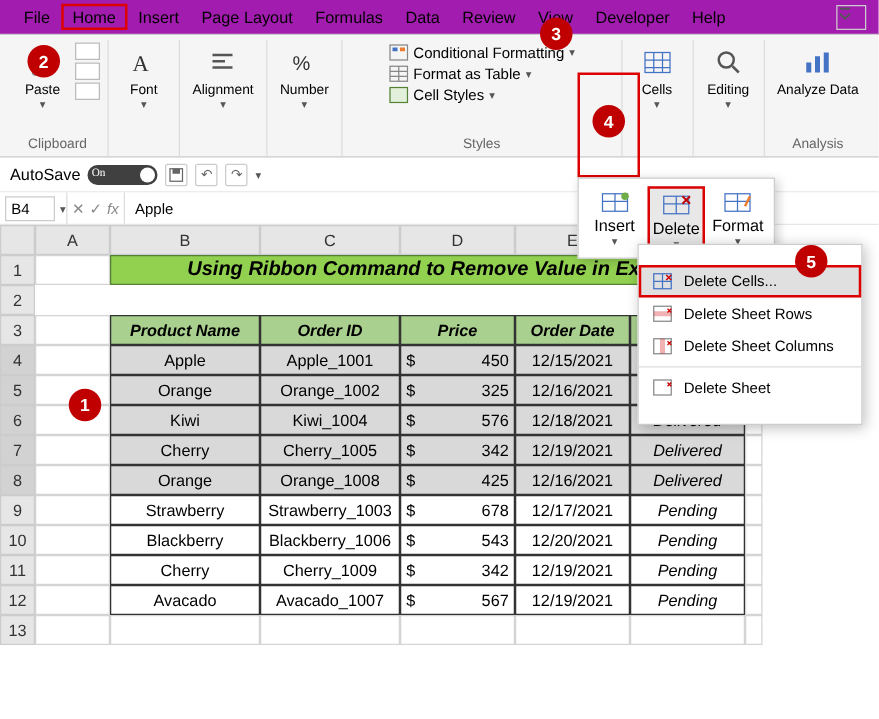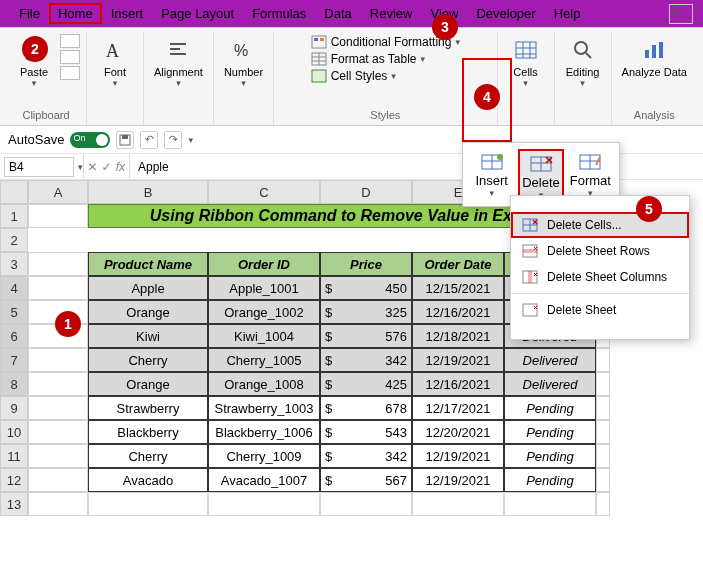--- a/index.html
+++ b/index.html
@@ -18,26 +18,26 @@
   .chev { font-size: 9px; color: #555; }
   .stack { display: flex; flex-direction: column; gap: 1px; justify-content: flex-start; font-size: 12px; flex: 1; }
   .stack-item { display: flex; align-items: center; gap: 4px; padding: 1px 2px; white-space: nowrap; }
   .side-chips { display: flex; flex-direction: column; gap: 2px; margin-left: 2px; }
   .chip { width: 20px; height: 14px; border: 1px solid #bbb; background: #fff; }
   .highlight-box { position: absolute; border: 2px solid #d00; pointer-events: none; }
   .hb-cells { left: 462px; top: 30px; width: 50px; height: 84px; }
   .num-badge { position: absolute; width: 26px; height: 26px; border-radius: 50%; background: #c00000; color: #fff; font-weight: bold; display: flex; align-items: center; justify-content: center; z-index: 50; font-size: 14px; }
   .b1 { left: 55px; top: 311px; } .b2 { left: 22px; top: 36px; } .b3 { left: 432px; top: 14px; } .b4 { left: 474px; top: 84px; } .b5 { left: 636px; top: 196px; }
   .autosave { display: flex; align-items: center; gap: 6px; padding: 4px 8px; background: #fff; border-bottom: 1px solid #e6e6e6; height: 28px; }
-  .toggle { width: 40px; height: 16px; background: #15803d; border-radius: 8px; position: relative; }
+  .toggle { width: 56px; height: 16px; background: #404040; border-radius: 8px; position: relative; font-family: Liberation Serif, serif; }
   .toggle::after { content: ""; position: absolute; right: 2px; top: 2px; width: 12px; height: 12px; background: #fff; border-radius: 50%; }
   .toggle-lbl { font-size: 9px; color: #fff; position: absolute; left: 3px; top: 1px; }
   .qa-icon { width: 18px; height: 18px; border: 1px solid #ccc; border-radius: 2px; display: flex; align-items: center; justify-content: center; font-size: 11px; color: #666; }
   .formula-bar { display: flex; align-items: center; background: #fff; border-bottom: 1px solid #e6e6e6; height: 26px; }
-  .name-box { width: 70px; border: 1px solid #ccc; padding: 2px 4px; margin: 2px 4px; font-size: 12px; }
+  .name-box { width: 40px; border: 1px solid #ccc; padding: 2px 4px; margin: 2px 4px; font-size: 12px; }
   .fb-icons { display: flex; gap: 4px; color: #888; font-size: 12px; padding: 0 4px; border-left: 1px solid #ddd; border-right: 1px solid #ddd; height: 100%; align-items: center; }
   .fb-icons .fx { font-style: italic; }
   .fb-val { padding: 2px 8px; font-size: 12px; flex: 1; }
   .sheet { display: grid; grid-template-columns: 28px 60px 120px 112px 92px 92px 92px 14px; grid-auto-rows: 24px; font-size: 13px; }
   .colhdr-row > div, .rowhdr { background: #e6e6e6; border: 1px solid #ccc; display: flex; align-items: center; justify-content: center; color: #333; }
   .colhdr-row > div:first-child { background: #e6e6e6; }
   .cell { border: 1px solid #d4d4d4; display: flex; align-items: center; justify-content: center; background: #fff; padding: 0 4px; }
   .title-cell { grid-column: 2 / span 6; background: #92d050; font-style: italic; font-weight: bold; font-size: 16px; border: 1px solid #548235; justify-content: center; }
   .hdr-cell { background: #a9d08e; font-weight: bold; font-style: italic; border: 1px solid #333; }
   .data-cell { border: 1px solid #333; }

